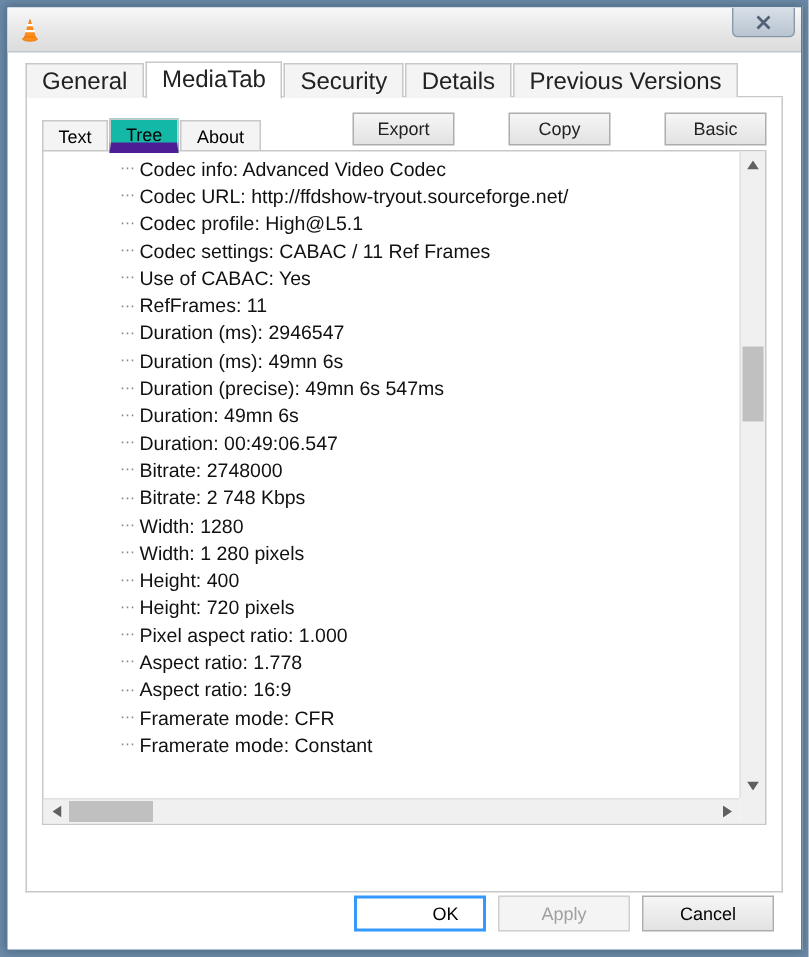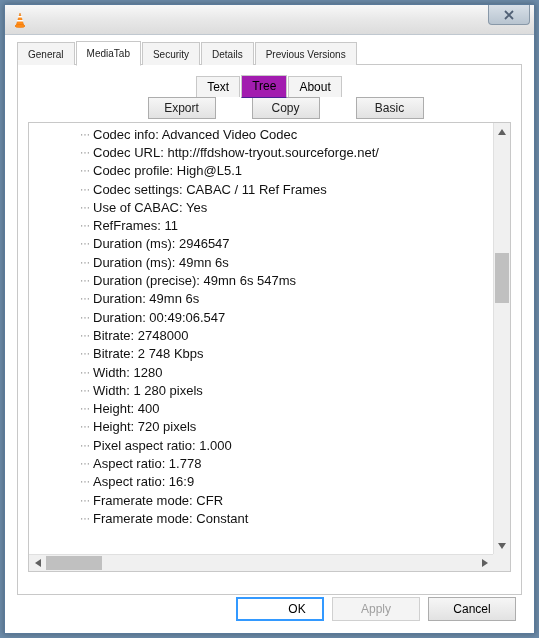--- a/index.html
+++ b/index.html
@@ -73,68 +73,67 @@
   }
   .main-tab {
     padding: 3px 10px 0 10px;
     border: 1px solid #c8c8c8;
     border-bottom: none;
     background: #f4f4f4;
     margin-right: 1px;
     position: relative;
     top: 1px;
     color: #222;
-    font-size: 10px;
+    font-size: 16px;
     height: 23px;
     line-height: 18px;
   }
   .main-tab.active {
     background: #fff;
     top: 0;
     height: 25px;
     z-index: 2;
     border-bottom: 1px solid #fff;
   }
   .tab-panel {
     border: 1px solid #c8c8c8;
     border-top: none;
     padding: 10px 10px 10px 10px;
     background: #fff;
     height: 530px;
     position: relative;
   }
   .inner-row {
     display: flex;
-    align-items: center;
+    align-items: flex-end;
     justify-content: space-between;
     margin-bottom: 0;
-    flex-direction: column;
   }
   .sub-tabs {
     display: flex;
     height: 22px;
   }
   .sub-tab {
     padding: 2px 10px;
     border: 1px solid #c8c8c8;
     border-bottom: none;
     background: #f4f4f4;
     margin-right: 1px;
     position: relative;
     top: 1px;
     font-size: 12px;
     height: 21px;
     line-height: 16px;
   }
   .sub-tab.active {
-    background: #a21caf;
+    background: #14b8a6;
     top: 0;
     height: 23px;
     z-index: 2;
-    border-bottom: 1px solid #4c1d95;
+    border-bottom: 7px solid #4c1d95;
   }
   .action-btns {
     display: flex;
     gap: 4px;
     margin-bottom: 4px;
   }
   .btn {
     min-width: 68px;
     height: 22px;
     background: linear-gradient(to bottom, #f6f6f6, #e2e2e2);

